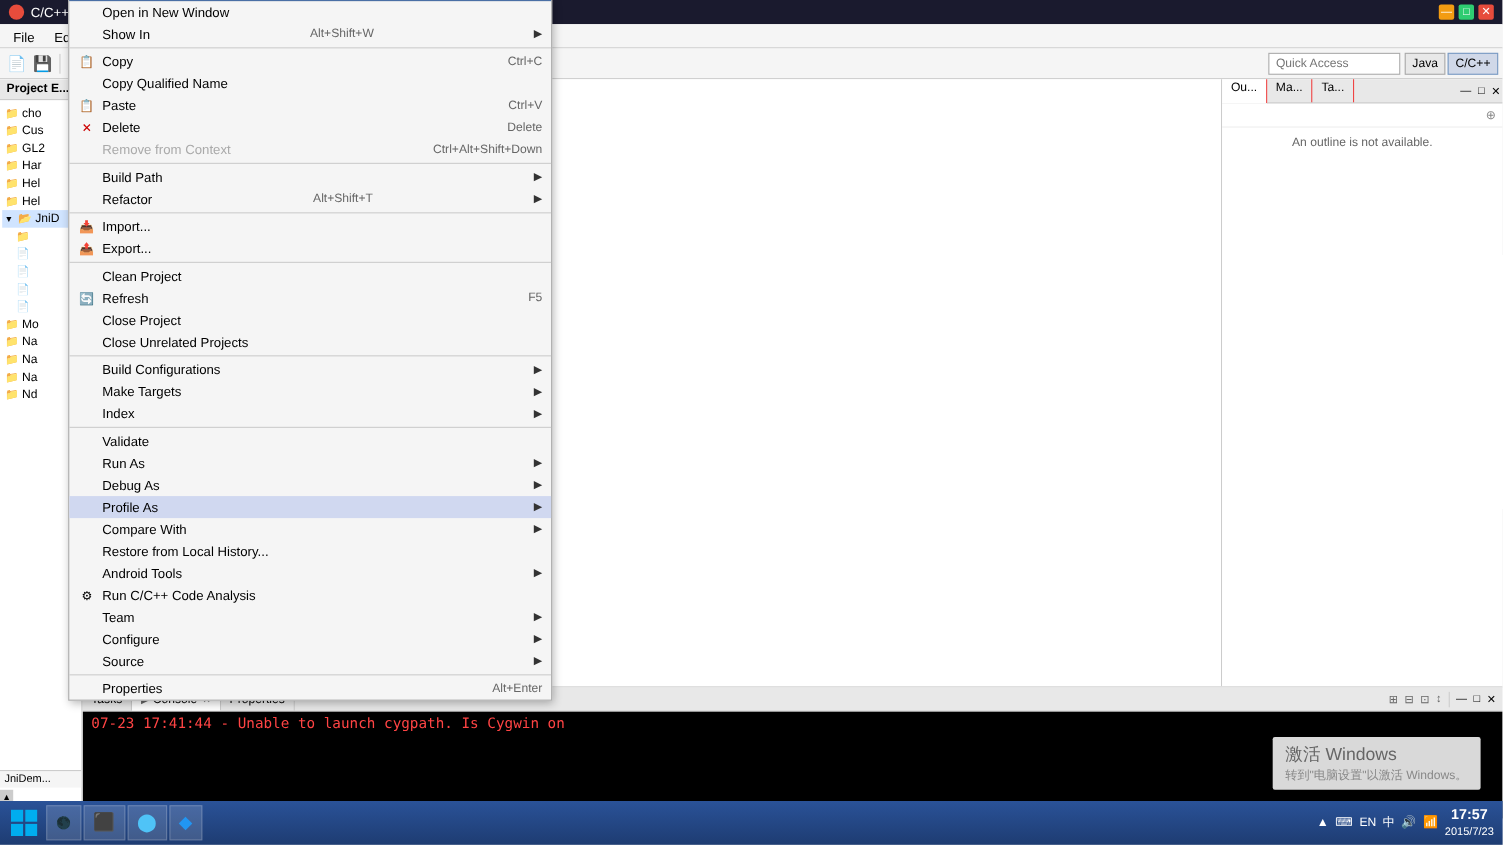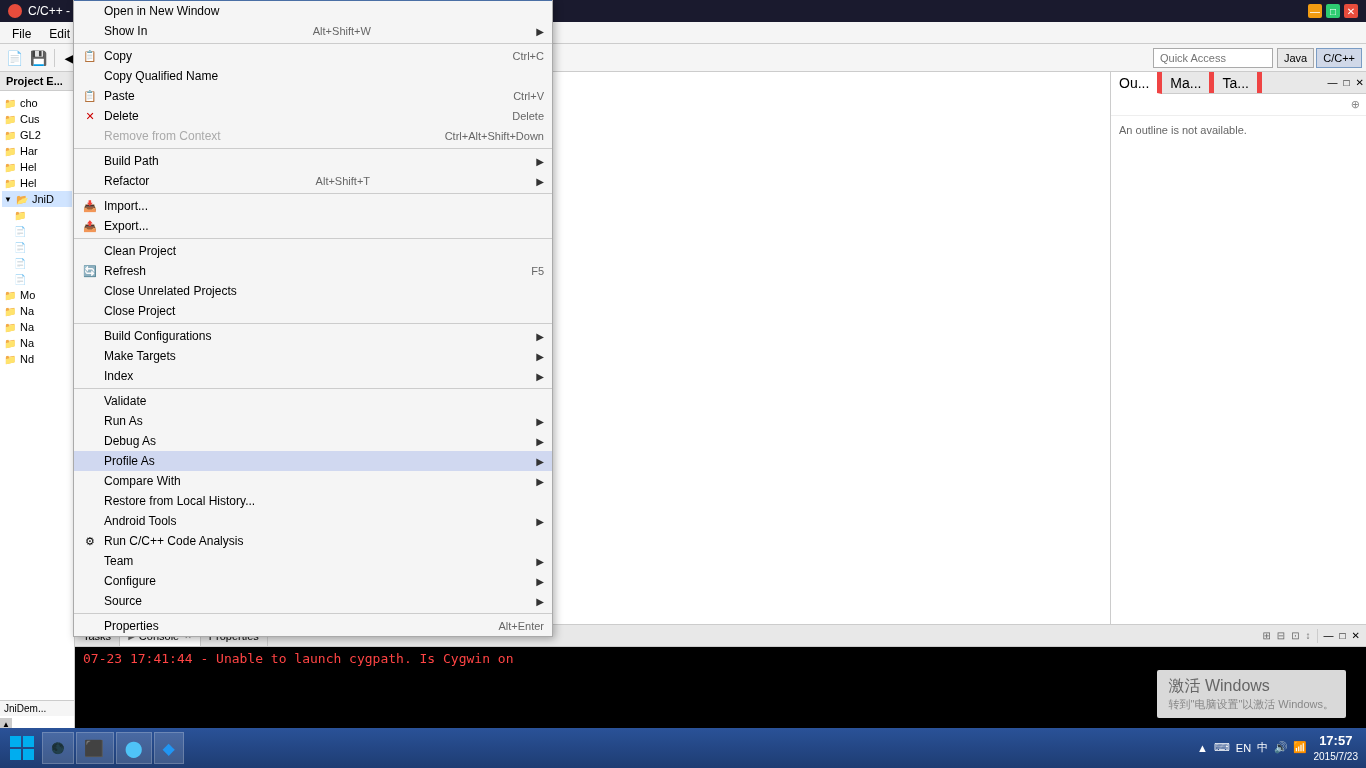--- a/index.html
+++ b/index.html
@@ -113,23 +113,23 @@
     .tree-item { display: flex; align-items: center; padding: 1px 2px; cursor: pointer; white-space: nowrap; overflow: hidden; }
     .tree-item.selected { background: #d0e4ff; }
     .tree-arrow { font-size: 8px; margin-right: 2px; width: 10px; }
     .tree-icon { width: 14px; height: 14px; margin-right: 2px; display: inline-flex; align-items: center; justify-content: center; font-size: 10px; }
     .folder-icon { color: #e8a020; }
     .file-icon { color: #6699cc; }
 
     
     .context-menu {
       position: absolute;
-      left: 73px;
+      left: 62px;
       top: 0;
-      width: 480px;
+      width: 440px;
       background: #f5f5f5;
       border: 1px solid #aaa;
       box-shadow: 2px 2px 8px rgba(0,0,0,0.3);
       z-index: 1000;
       font-size: 12px;
     }
     .context-menu-item {
       display: flex;
       align-items: center;
       padding: 3px 8px 3px 30px;
@@ -185,30 +185,30 @@
       flex-direction: column;
     }
     .panel-tabs {
       display: flex;
       background: #e8e8e8;
       border-bottom: 1px solid #ccc;
       height: 22px;
     }
     .panel-tab {
       padding: 2px 8px;
-      font-size: 14px;
+      font-size: 11px;
       cursor: pointer;
-      border-right: 5px solid #ef4444;
-      display: flex; align-items: flex-end; gap: 3px;
+      border-right: 1px solid #ef4444;
+      display: flex; align-items: flex-start; gap: 3px;
       white-space: nowrap;
     }
     .panel-tab.active { background: white; border-bottom: 1px solid white; margin-bottom: -1px; }
     .panel-tab-controls { margin-left: auto; display: flex; gap: 2px; }
     .panel-tab-btn { background: transparent; border: none; cursor: pointer; font-size: 10px; padding: 0 2px; }
-    .outline-content { padding: 8px; color: #666; font-size: 11px; flex: 1; }
+    .outline-content { padding: 8px; color: #666; font-size: 11px; flex: 1; text-align: center; }
 
     
     .bottom-panel {
       height: 120px;
       border-top: 1px solid #ccc;
       background: white;
       display: flex;
       flex-direction: column;
     }
     .bottom-tabs {
@@ -500,24 +500,24 @@
 
     <div class="context-menu-item">
       <span>Clean Project</span>
     </div>
     <div class="context-menu-item">
       <span class="item-icon">🔄</span>
       <span>Refresh</span>
       <span class="item-shortcut">F5</span>
     </div>
     <div class="context-menu-item">
+      <span>Close Project</span>
+    </div>
+    <div class="context-menu-item">
       <span>Close Unrelated Projects</span>
-    </div>
-    <div class="context-menu-item">
-      <span>Close Project</span>
     </div>
     <div class="context-menu-separator"></div>
 
     <div class="context-menu-item">
       <span>Build Configurations</span>
       <span class="item-arrow">▶</span>
     </div>
     <div class="context-menu-item">
       <span>Make Targets</span>
       <span class="item-arrow">▶</span>

